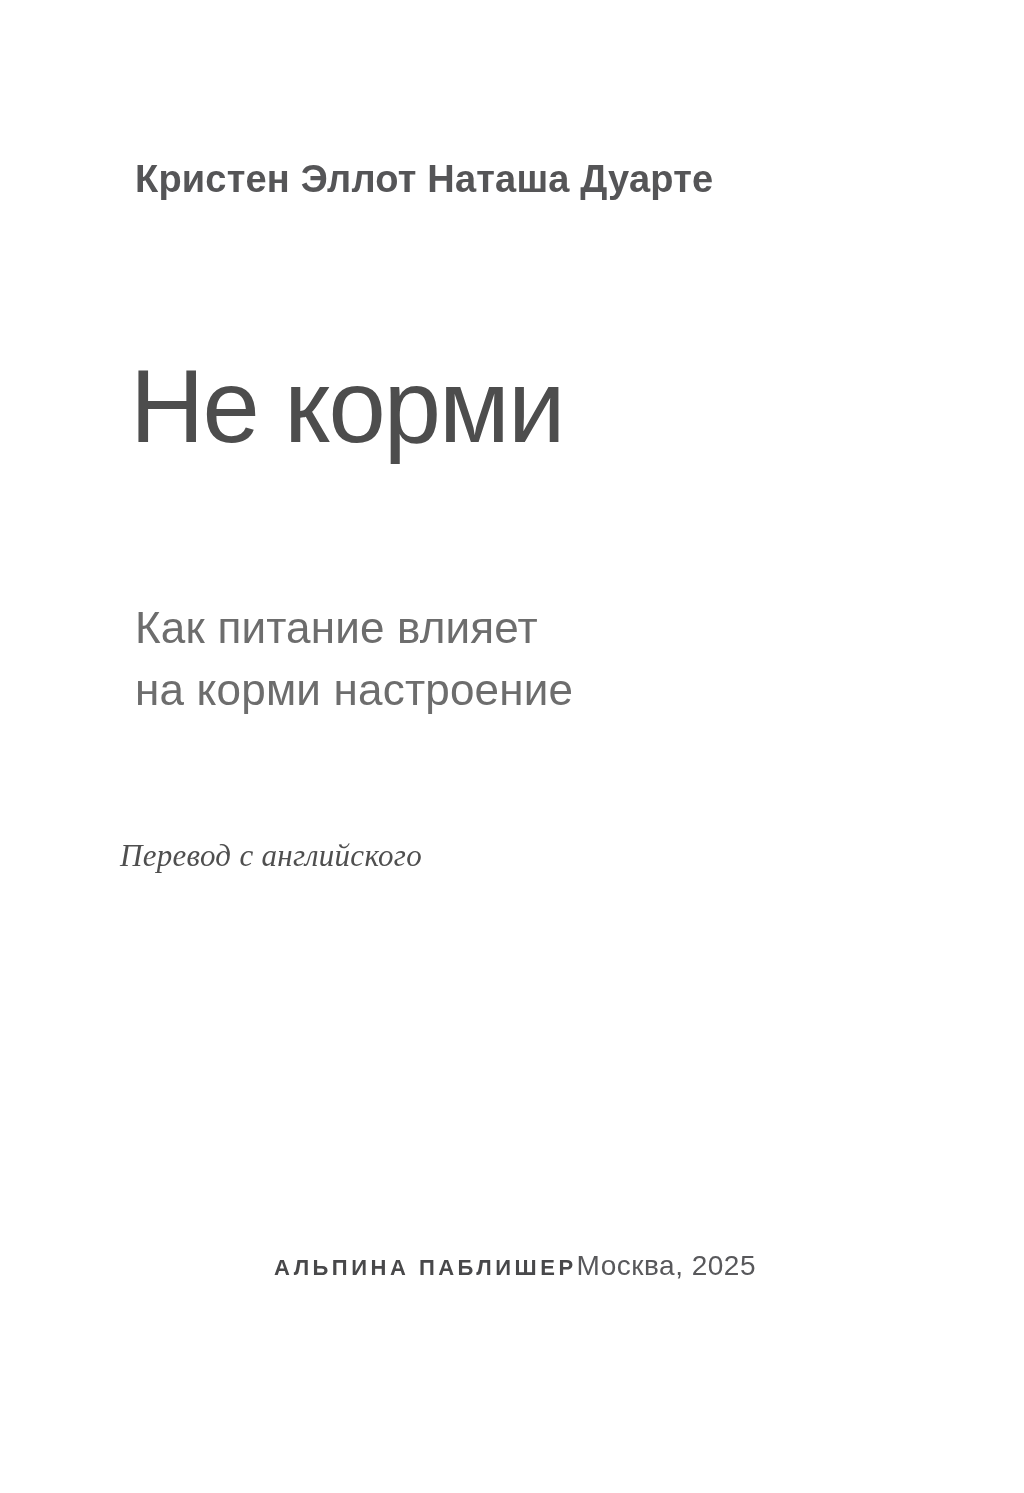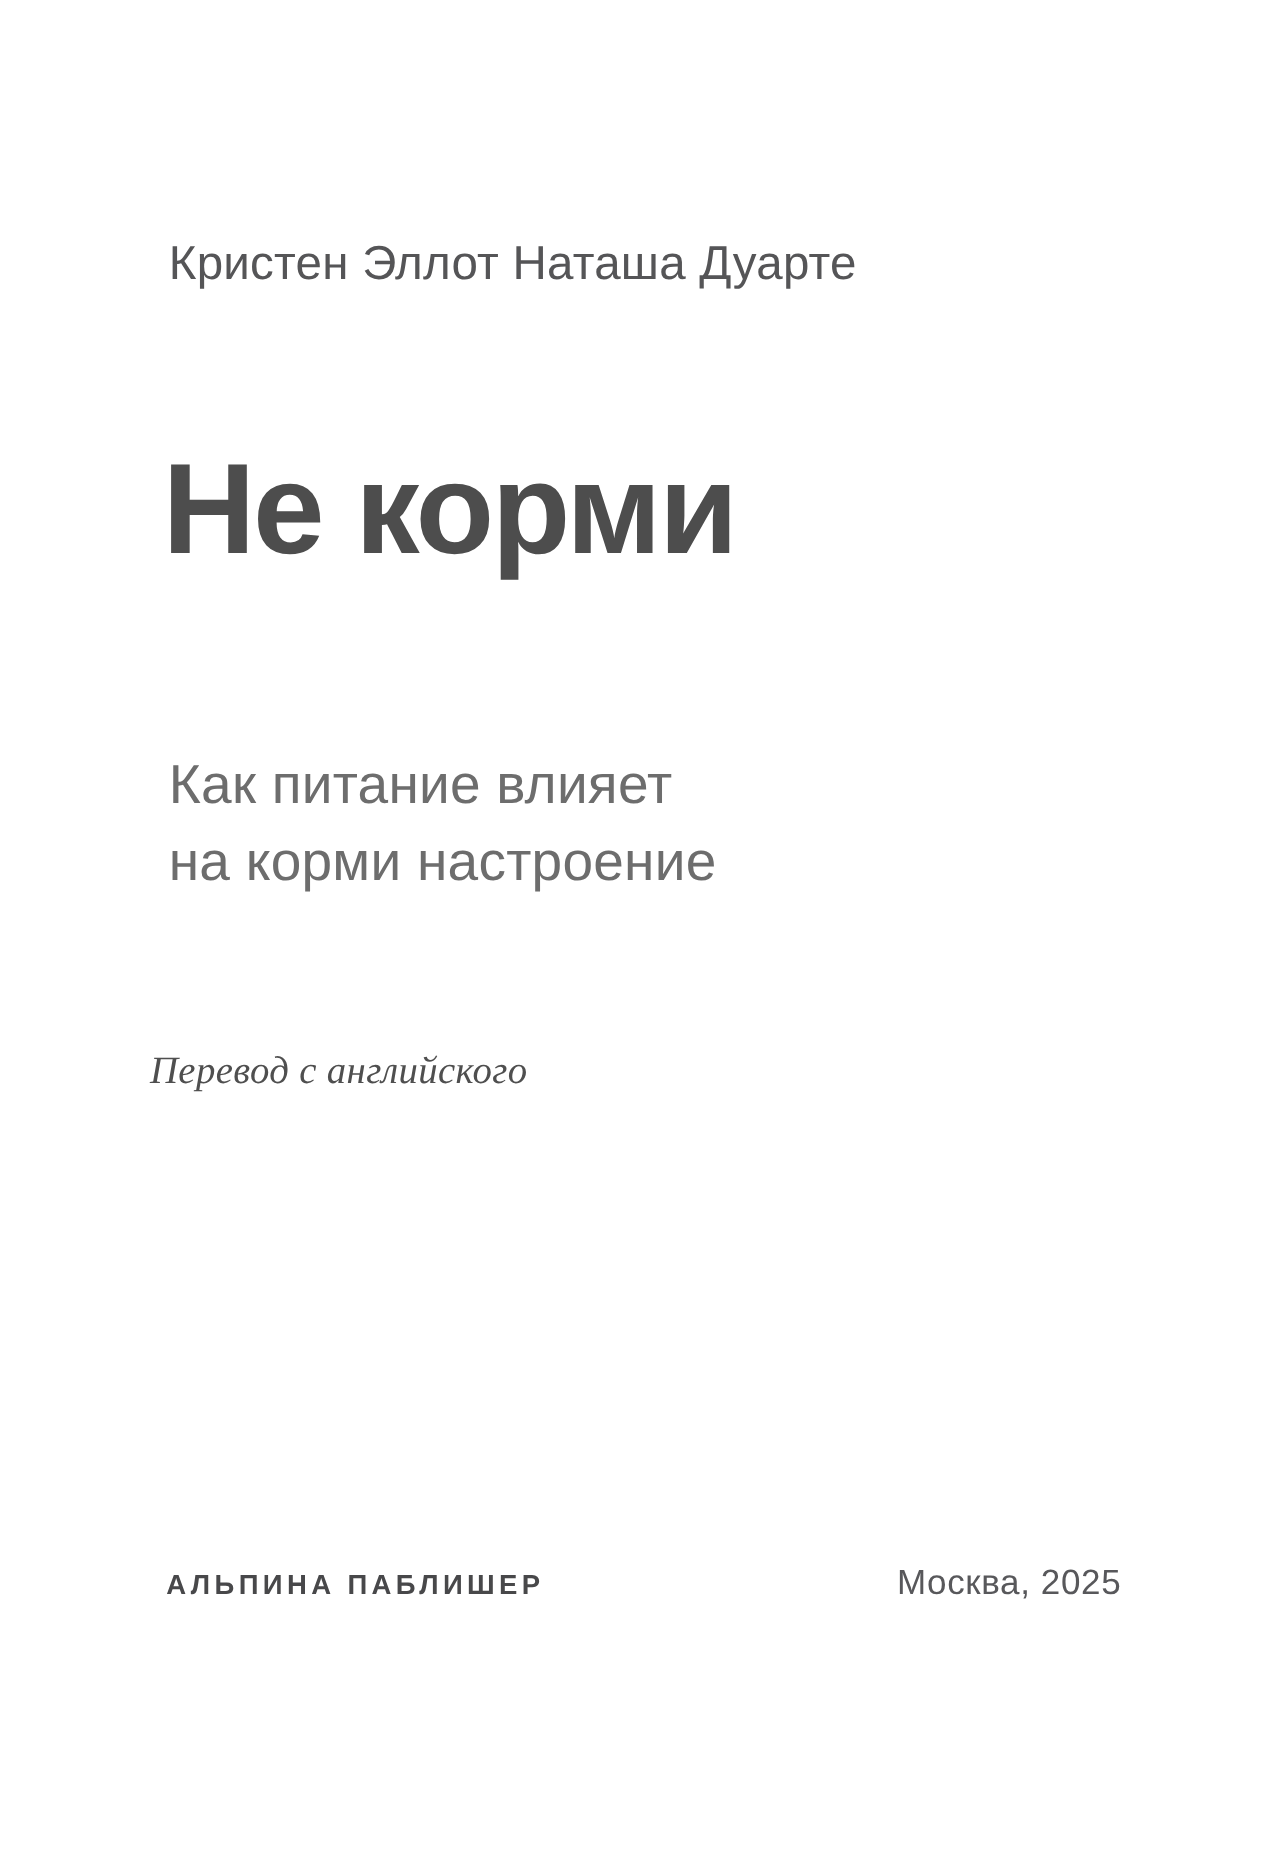--- a/index.html
+++ b/index.html
@@ -14,33 +14,32 @@
       background: #ffffff;
       overflow: hidden;
       font-family: "Liberation Sans", sans-serif;
     }
     .authors {
       position: absolute;
       left: 135px;
       top: 158px;
       font-size: 38px;
       line-height: 42px;
-      font-weight: 400;
+      font-weight: 700;
       color: #555557;
       letter-spacing: 0.2px;
-      margin-top: 32px;
     }
     .title {
       position: absolute;
       left: 130px;
       top: 362px;
       margin: 0;
       font-size: 103px;
       line-height: 90px;
-      font-weight: bold;
+      font-weight: normal;
       letter-spacing: -2px;
       color: #4d4d4d;
       text-align: right;
     }
     .title .tline { display: block; }
     .subtitle {
       position: absolute;
       left: 135px;
       top: 597px;
       font-size: 44px;
@@ -59,21 +58,21 @@
       font-size: 31px;
       color: #4f4f4f;
       letter-spacing: 0.3px;
     }
     .footer {
       position: absolute;
       left: 133px;
       right: 127px;
       top: 1250px;
       display: flex;
-      justify-content: space-between;
+      justify-content: center;
       align-items: baseline;
     }
     .publisher {
       font-size: 22px;
       font-weight: bold;
       letter-spacing: 3.5px;
       color: #48484a;
       white-space: nowrap;
     }
     .city-year {

